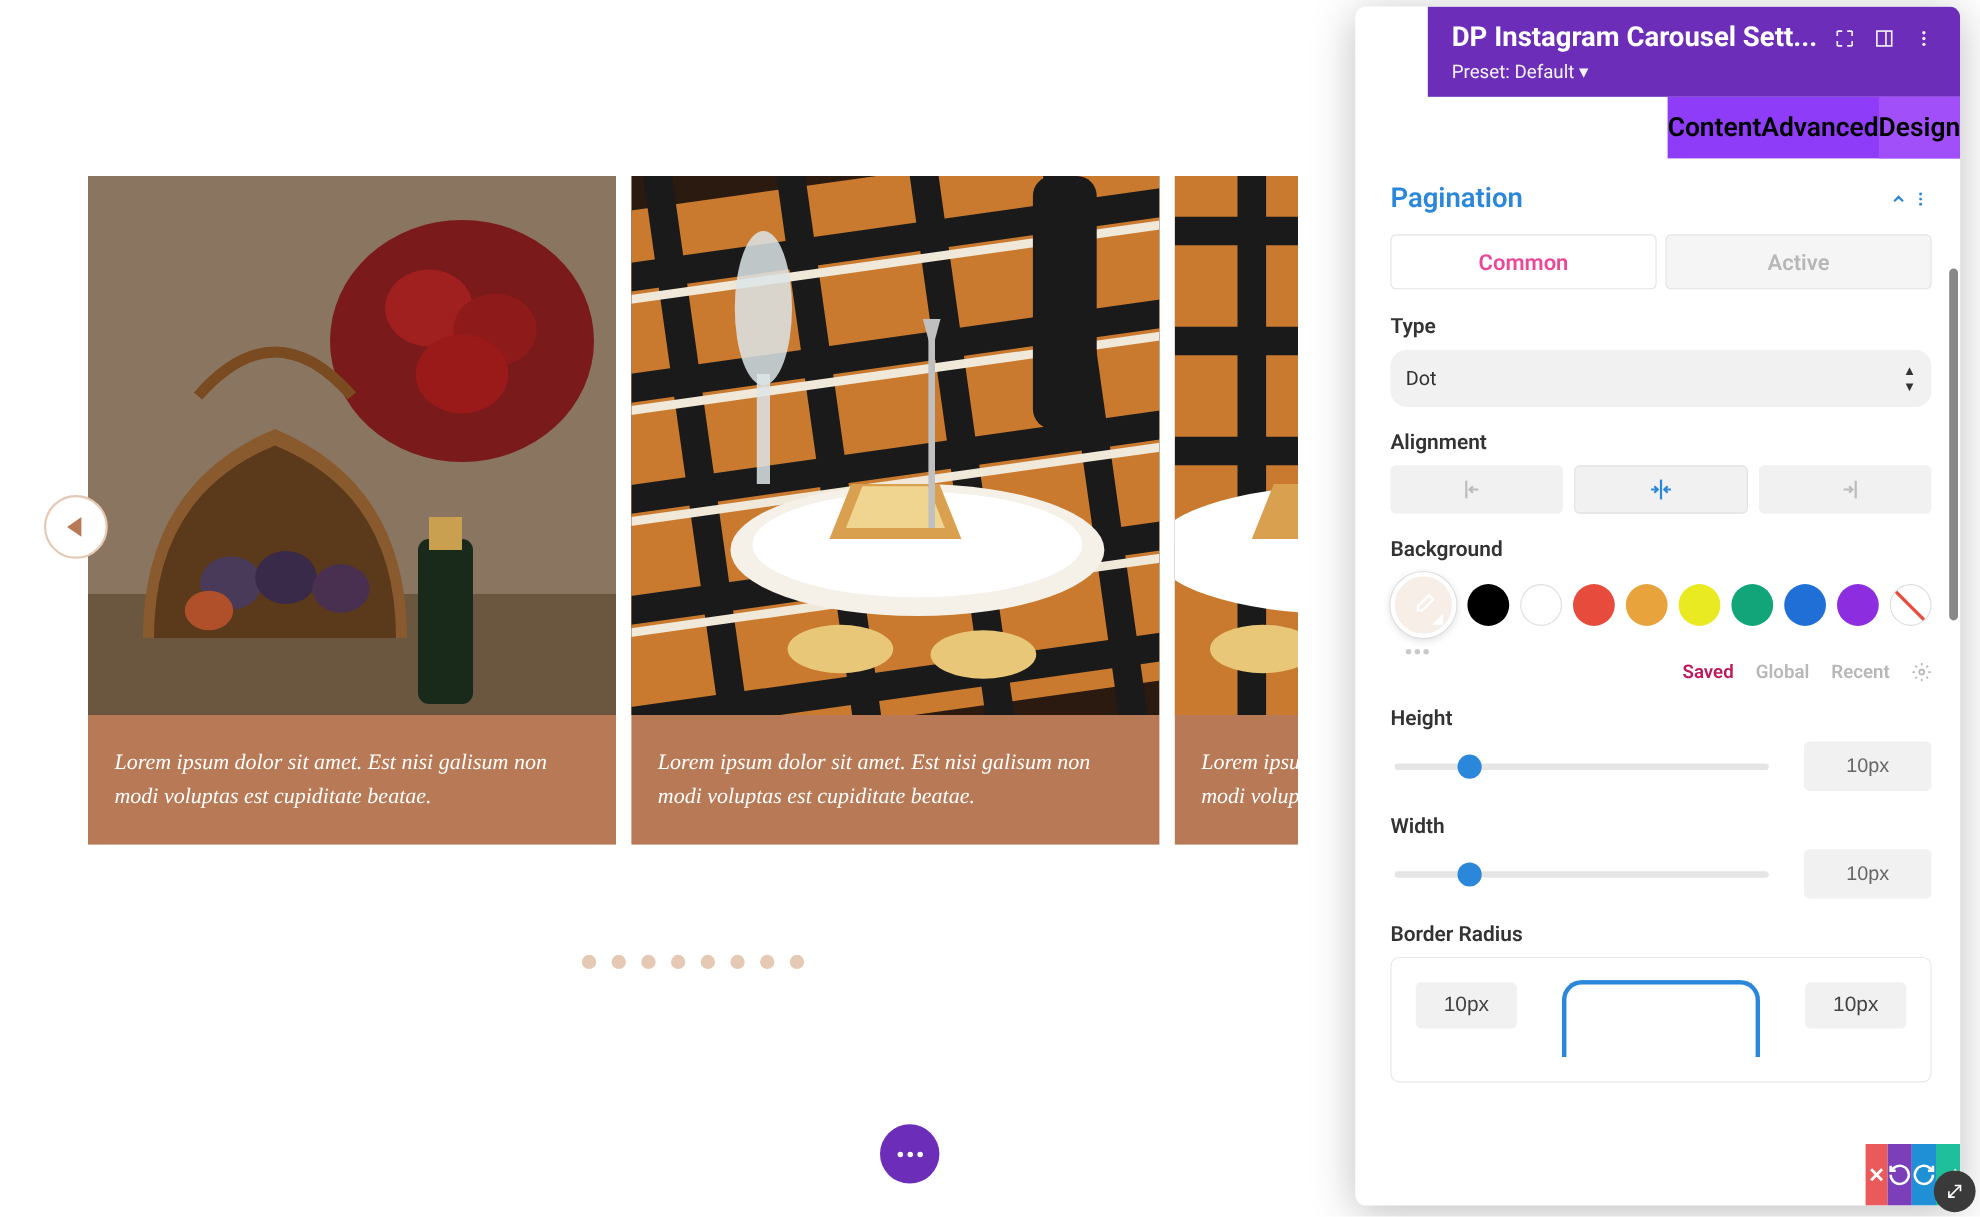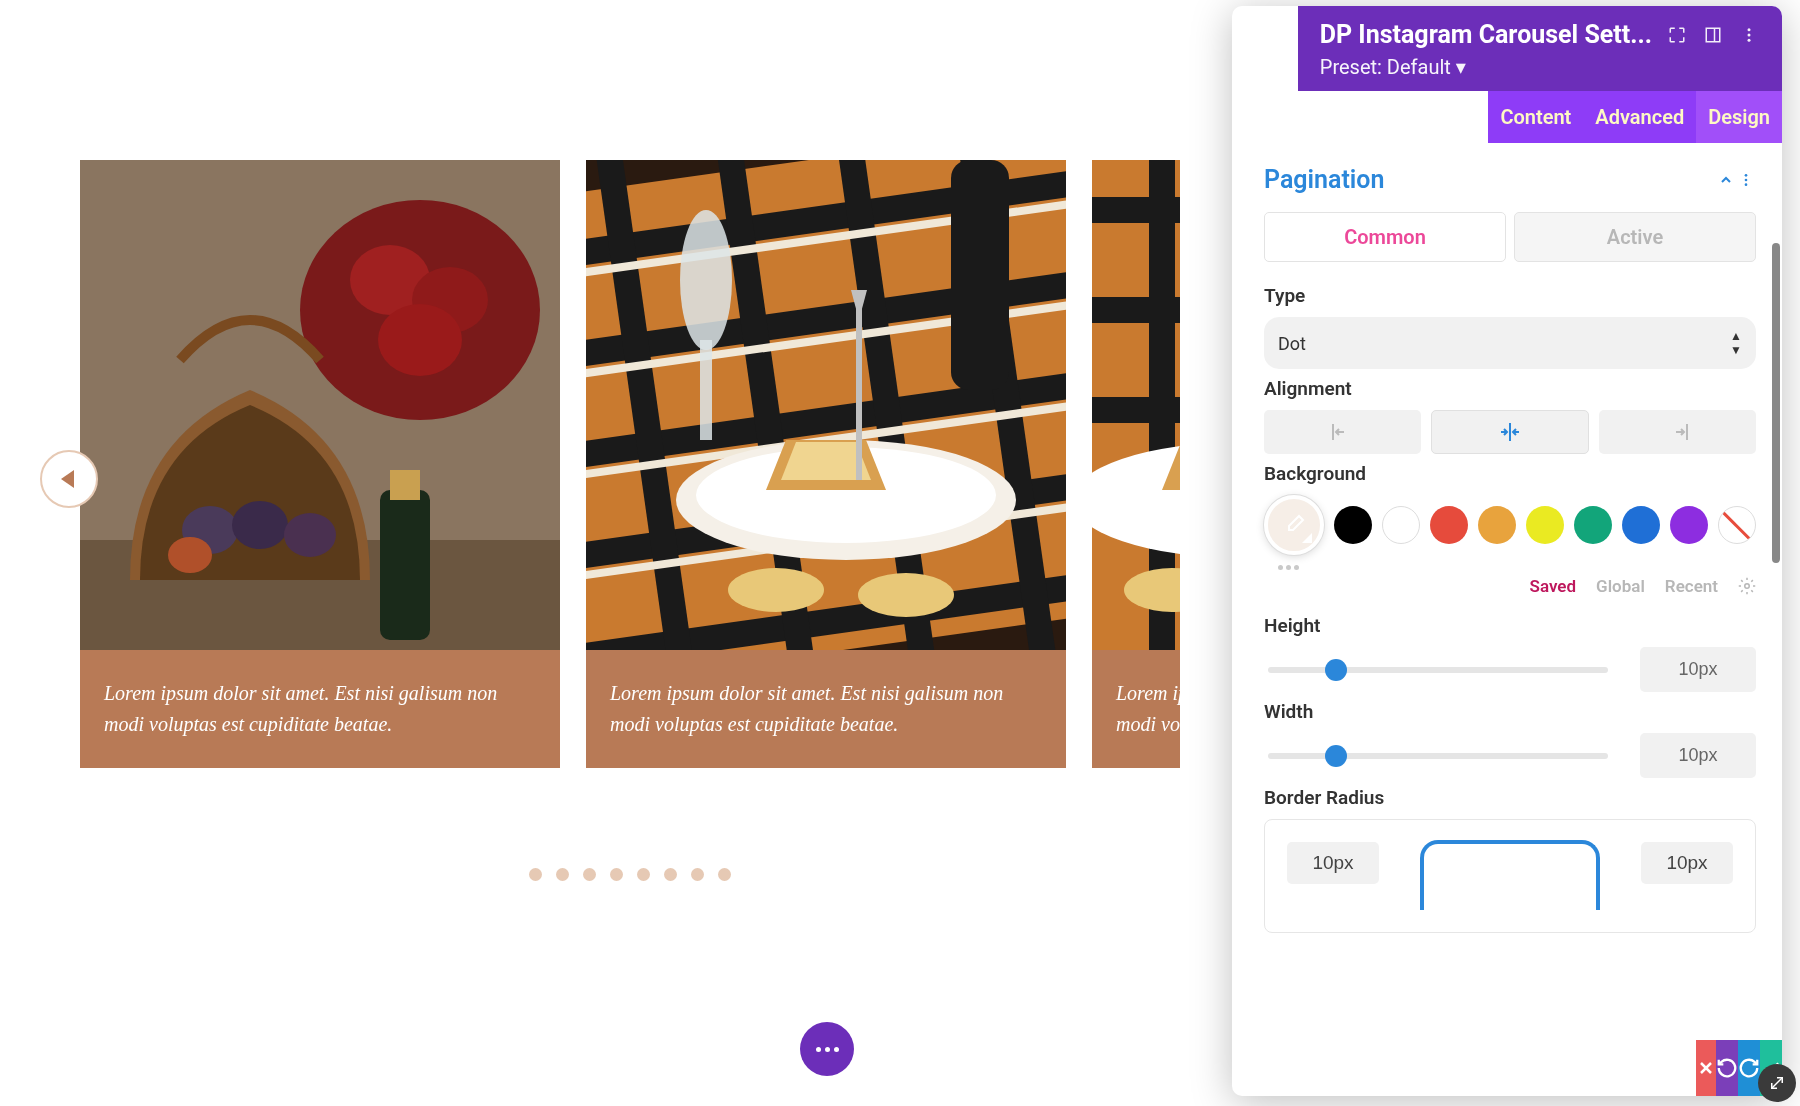--- a/index.html
+++ b/index.html
@@ -2,21 +2,21 @@
 <html><head>
 <meta charset="utf-8">
 <style>
 * { box-sizing: border-box; margin: 0; padding: 0; }
 body { font-family: -apple-system, BlinkMacSystemFont, "Segoe UI", Roboto, sans-serif; background: #fff; width: 1800px; height: 1106px; overflow: hidden; position: relative; }
 
 
 .canvas { position: absolute; left: 0; top: 0; width: 1260px; height: 1106px; padding: 20px 80px; }
 
 .carousel-wrap { position: relative; margin-top: 140px; }
-.carousel { display: flex; gap: 26px; overflow: hidden; }
+.carousel { display: flex; gap: 14px; overflow: hidden; }
 .card { width: 480px; flex-shrink: 0; background: #fff; }
 .card-img { width: 100%; height: 490px; background: #7a5a3f; display: flex; align-items: center; justify-content: center; position: relative; overflow: hidden; }
 .card-img svg { width: 100%; height: 100%; }
 .card-caption { background: #b87a56; color: #fff; padding: 28px 24px; font-style: italic; font-size: 20px; line-height: 1.55; font-family: Georgia, serif; }
 
 .nav-prev { position: absolute; left: -40px; top: 290px; width: 58px; height: 58px; border-radius: 50%; background: #fff; border: 2px solid #e6c9b4; display: flex; align-items: center; justify-content: center; cursor: pointer; z-index: 5; }
 .nav-prev::before { content: ""; width: 0; height: 0; border-top: 9px solid transparent; border-bottom: 9px solid transparent; border-right: 13px solid #b87a56; margin-left: -3px; }
 
 .dots { display: flex; gap: 14px; justify-content: center; margin-top: 100px; }
 .dot { width: 13px; height: 13px; border-radius: 50%; background: #e6c9b4; }
@@ -26,39 +26,39 @@
 
 .expand-corner { position: absolute; right: 4px; bottom: 4px; width: 38px; height: 38px; border-radius: 50%; background: #3a3a3a; display:flex; align-items:center; justify-content:center; cursor:pointer; }
 
 
 .panel { position: absolute; right: 18px; top: 6px; width: 550px; background: #fff; border-radius: 10px; box-shadow: 0 6px 40px rgba(0,0,0,0.25); overflow: hidden; display: flex; flex-direction: column; height: 1090px; align-items: flex-end; }
 
 .panel-header { background: #6c2eb9; color: #fff; padding: 14px 22px 12px; }
 .panel-title-row { display: flex; align-items: center; gap: 14px; }
 .panel-title { font-size: 25px; font-weight: 700; flex: 1; white-space: nowrap; overflow: hidden; text-overflow: ellipsis; }
 .panel-header-icon { width: 22px; height: 22px; cursor: pointer; display:flex; align-items:center; justify-content:center; opacity: 0.92; }
-.panel-preset { font-size: 20px; margin-top: 6px; cursor: pointer; opacity: 0.95; }
+.panel-preset { font-size: 17px; margin-top: 6px; cursor: pointer; opacity: 0.95; }
 
 .tabs { display: flex; background: #8e3cf7; }
-.tab { flex: 1; text-align: center; padding: 14px 12px; color: #fef9c3; font-size: 20px; font-weight: 600; cursor: pointer; }
+.tab { flex: 1; text-align: center; padding: 14px 0; color: #000000; font-size: 24px; font-weight: 600; cursor: pointer; }
 .tab.active { background: #a14ff9; }
 
 .panel-body { flex: 1; overflow-y: auto; padding: 22px 26px; position: relative; }
 .panel-scrollbar { position: absolute; right: 2px; top: 100px; width: 8px; height: 320px; background: #888; border-radius: 4px; }
 
 .section-head { display: flex; align-items: center; gap: 0; margin-bottom: 18px; }
 .section-title { color: #2b87da; font-size: 25px; font-weight: 600; flex: 1; }
 .section-head-icon { color: #2b87da; width: 20px; height: 20px; cursor: pointer; display:flex; align-items:center; justify-content:center; }
 
 .subtabs { display: flex; gap: 8px; margin-bottom: 22px; }
 .subtab { flex: 1; text-align: center; padding: 12px 0; border: 1px solid #e3e3e3; border-radius: 5px; font-size: 20px; font-weight: 600; cursor: pointer; }
 .subtab.active { color: #ec4899; background: #fff; }
 .subtab.inactive { color: #b7b7b7; background: #f5f5f5; }
 
-.field { margin-bottom: 8px; }
+.field { margin-bottom: 20px; }
 .field-label { font-size: 19px; color: #333; font-weight: 600; margin-bottom: 10px; }
 
 .select { width: 100%; background: #f1f1f1; border: none; border-radius: 15px; padding: 12px 14px; font-size: 18px; color: #333; position: relative; display:flex; align-items:center; justify-content:space-between; cursor:pointer; }
 .select-caret { font-size: 12px; color: #333; }
 
 .seg-row { display: flex; gap: 10px; }
 .seg-btn { flex: 1; height: 44px; background: #f1f1f1; border-radius: 5px; display: flex; align-items: center; justify-content: center; cursor: pointer; }
 .seg-btn.active { border: 1px solid #e0e0e0; }
 
 .swatches { display: flex; gap: 10px; flex-wrap: wrap; align-items: center; margin-bottom: 10px; }

